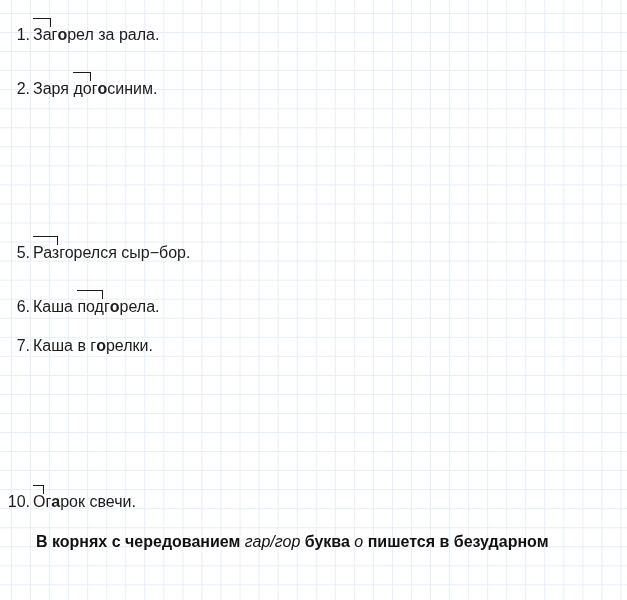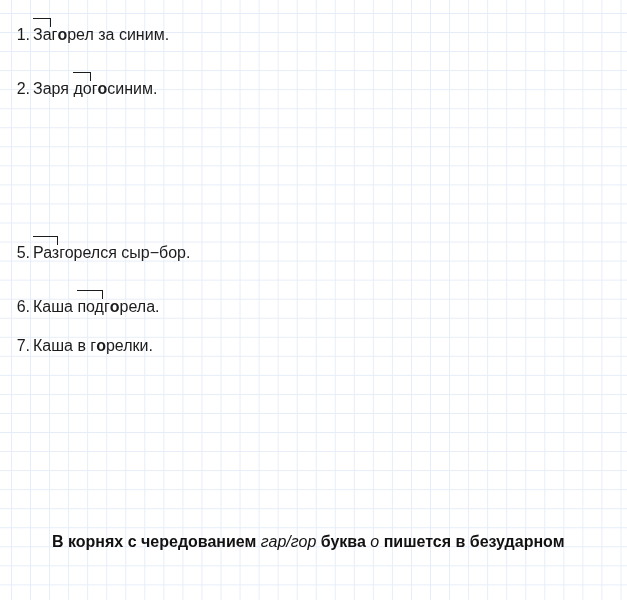--- a/index.html
+++ b/index.html
@@ -61,34 +61,33 @@
     font-weight: bold;
   }
   .rule {
     position: absolute;
     left: 36px;
     font-size: 16px;
     font-weight: bold;
     line-height: 22px;
     white-space: nowrap;
     color: #111111;
-    margin-left: 16px;
   }
   .rule em {
     font-weight: normal;
     font-style: italic;
   }
 </style>
 </head>
 <body>
 
 <div class="page">
 
   <div class="item" style="top:24px">
-    <span class="num">1.</span><span></span><span class="prefix">За</span><span>г</span><span class="vowel">о</span><span>рел за синим.</span>
+    <span class="num">1.</span><span></span><span class="prefix">За</span><span>г</span><span class="vowel">о</span><span>рел за рала.</span>
   </div>
 
   <div class="item" style="top:78px">
     <span class="num">2.</span><span>Заря </span><span class="prefix">до</span><span>г</span><span class="vowel">о</span><span>синим.</span>
   </div>
 
 
 
   <div class="item" style="top:242px">
     <span class="num">5.</span><span></span><span class="prefix">Раз</span><span>горелся сыр−бор.</span><span class="vowel"></span><span></span>
@@ -97,18 +96,21 @@
   <div class="item" style="top:296px">
     <span class="num">6.</span><span>Каша </span><span class="prefix">под</span><span>г</span><span class="vowel">о</span><span>рела.</span>
   </div>
 
   <div class="item" style="top:335px">
     <span class="num">7.</span><span>Каша в </span><span>г</span><span class="vowel">о</span><span>релки.</span>
   </div>
 
 
 
+  <div class="item" style="top:491px">
+    <span class="num">10.</span><span></span><span class="prefix">О</span><span>г</span><span class="vowel">а</span><span>рок свечи.</span>
+  </div>
 
   <div class="rule" style="top:531px">
     <span>В корнях с чередованием </span><em>гар/гор</em><span> буква </span><em>о</em><span> пишется в безударном</span>
   </div>
 
 </div>
 
 </body></html>

